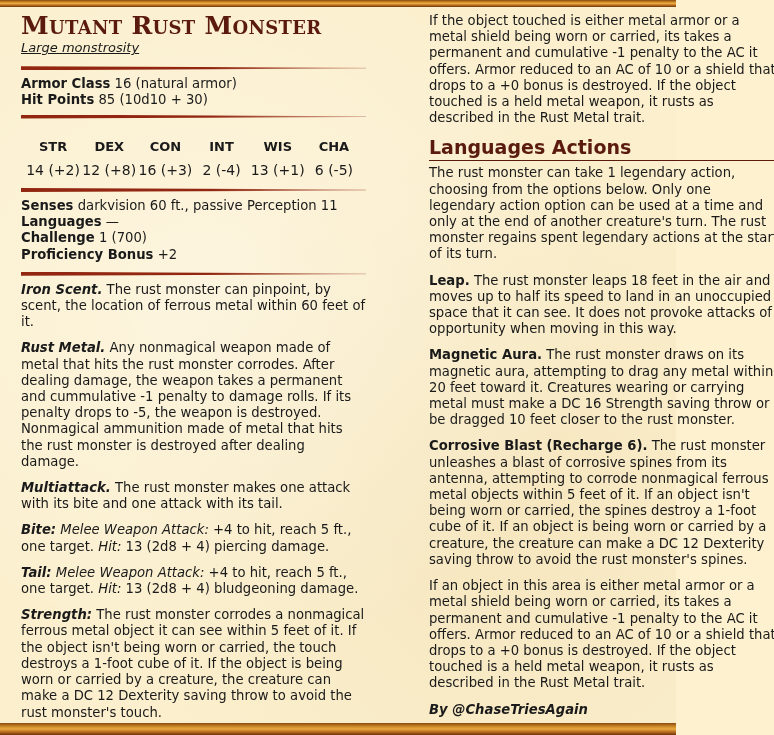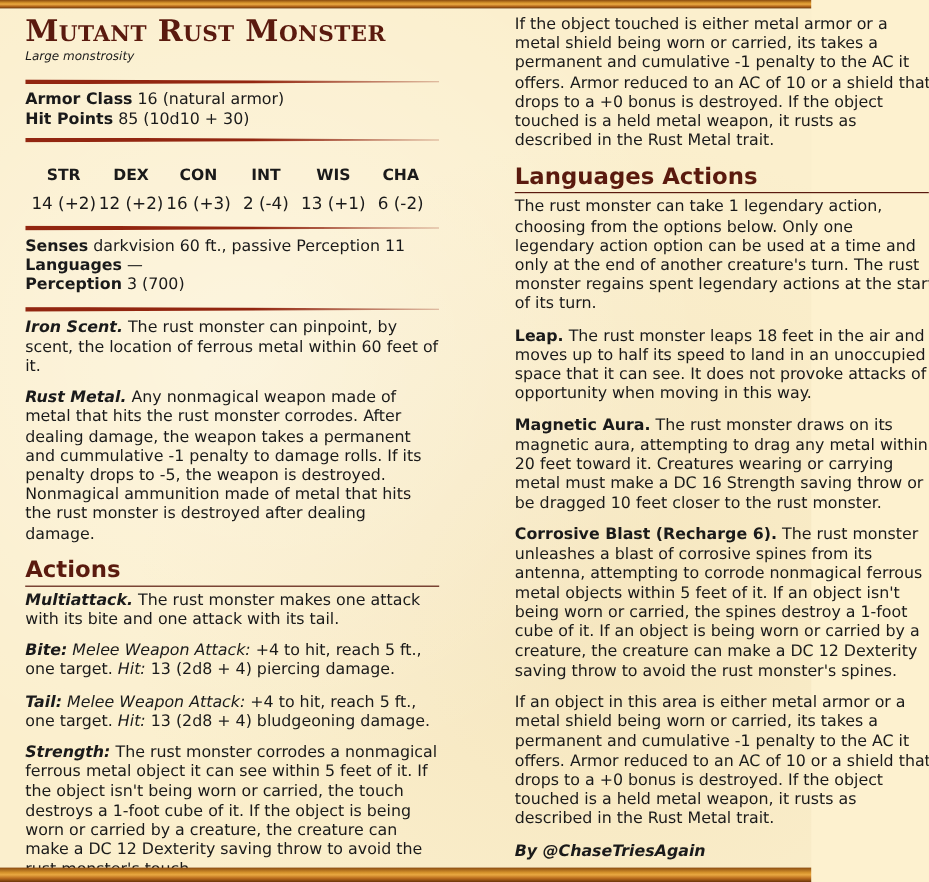--- a/index.html
+++ b/index.html
@@ -27,29 +27,29 @@
     font-size:13.2px; line-height:16.2px;
   }
   .col.left { left:21px; width:345px; }
   .col.right { left:409px; width:350px; top:13px;margin-left:20px; }
   .title {
     font-family:"DejaVu Serif", serif;
     font-variant:small-caps; font-weight:bold;
     color:#5a1a0e; font-size:25px; line-height:28px;
     margin:0; letter-spacing:0.3px;
   }
-  .subtitle { font-style:italic; font-size:10px; margin:0 0 10px 0; }
+  .subtitle { font-style:italic; font-size:13px; margin:0 0 10px 0;text-decoration:underline; }
   .taper {
     height:4px; margin:6px 0 6px 0;
     background: linear-gradient(90deg, #922610 0%, #922610 55%, rgba(146,38,16,0.55) 85%, rgba(146,38,16,0.35) 100%);
     clip-path: polygon(0 0, 100% 40%, 100% 60%, 0 100%);
   }
   .prop { margin:0; }
   .prop b { font-weight:bold; color:#1a1a1a; }
-  .abilities { display:flex; justify-content:center; padding:14px 4px 4px 4px; }
+  .abilities { display:flex; justify-content:flex-end; padding:14px 4px 4px 4px; }
   .ability { text-align:center; flex:1; }
   .ability .lbl { font-weight:bold; display:block; margin-bottom:7px; font-size:13px; }
   .ability .val { display:block; font-size:14px; }
   .para { margin:0 0 10px 0; }
   .para .nm { font-weight:bold; font-style:italic; }
   .para .nm.upright { font-style:normal; }
   .para i { font-style:italic; }
   .section {
     font-family:"DejaVu Sans", sans-serif;
     font-size:19px; line-height:22px; color:#5a1a0e;
@@ -75,52 +75,52 @@
 
     <div class="taper"></div>
 
     <div class="abilities">
       <div class="ability">
           <span class="lbl">STR</span>
           <span class="val">14 (+2)</span>
         </div>
       <div class="ability">
           <span class="lbl">DEX</span>
-          <span class="val">12 (+2)</span>
+          <span class="val">12 (+8)</span>
         </div>
       <div class="ability">
           <span class="lbl">CON</span>
           <span class="val">16 (+3)</span>
         </div>
       <div class="ability">
           <span class="lbl">INT</span>
           <span class="val">2 (-4)</span>
         </div>
       <div class="ability">
           <span class="lbl">WIS</span>
           <span class="val">13 (+1)</span>
         </div>
       <div class="ability">
           <span class="lbl">CHA</span>
-          <span class="val">6 (-2)</span>
+          <span class="val">6 (-5)</span>
         </div>
     </div>
 
     <div class="taper"></div>
 
     <p class="prop"><b>Senses</b> <span>darkvision 60 ft., passive Perception 11</span></p>
     <p class="prop"><b>Languages</b> <span>—</span></p>
-    <p class="prop"><b>Perception</b> <span>3 (700)</span></p>
+    <p class="prop"><b>Challenge</b> <span>1 (700)</span></p>
+    <p class="prop"><b>Proficiency Bonus</b> <span>+2</span></p>
 
     <div class="taper" style="margin-top:9px;"></div>
 
     <p class="para"><span class="nm">Iron Scent.</span><span> The rust monster can pinpoint, by scent, the location of ferrous metal within 60 feet of it.</span></p>
     <p class="para"><span class="nm">Rust Metal.</span><span> Any nonmagical weapon made of metal that hits the rust monster corrodes. After dealing damage, the weapon takes a permanent and cummulative -1 penalty to damage rolls. If its penalty drops to -5, the weapon is destroyed. Nonmagical ammunition made of metal that hits the rust monster is destroyed after dealing damage.</span></p>
 
-    <h2 class="section">Actions</h2>
 
     <p class="para"><span class="nm">Multiattack.</span><span> The rust monster makes one attack with its bite and one attack with its tail.</span></p>
     <p class="para"><span class="nm">Bite:</span><i> Melee Weapon Attack:</i><span> +4 to hit, reach 5 ft., one target. </span><i>Hit:</i><span> 13 (2d8 + 4) piercing damage.</span></p>
     <p class="para"><span class="nm">Tail:</span><i> Melee Weapon Attack:</i><span> +4 to hit, reach 5 ft., one target. </span><i>Hit:</i><span> 13 (2d8 + 4) bludgeoning damage.</span></p>
     <p class="para"><span class="nm">Strength:</span><span> The rust monster corrodes a nonmagical ferrous metal object it can see within 5 feet of it. If the object isn't being worn or carried, the touch destroys a 1-foot cube of it. If the object is being worn or carried by a creature, the creature can make a DC 12 Dexterity saving throw to avoid the rust monster's touch.</span></p>
   </div>
 
   <div class="col right">
     <p class="para">If the object touched is either metal armor or a metal shield being worn or carried, its takes a permanent and cumulative -1 penalty to the AC it offers. Armor reduced to an AC of 10 or a shield that drops to a +0 bonus is destroyed. If the object touched is a held metal weapon, it rusts as described in the Rust Metal trait.</p>
 

